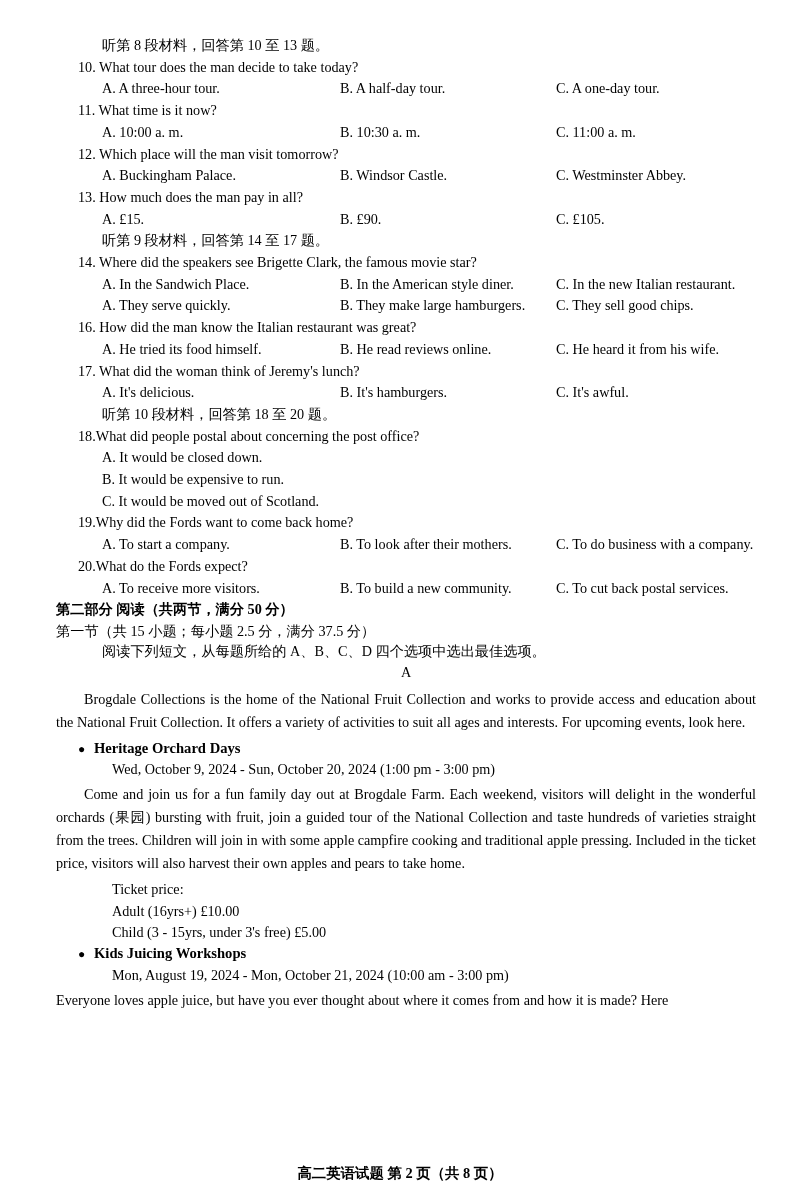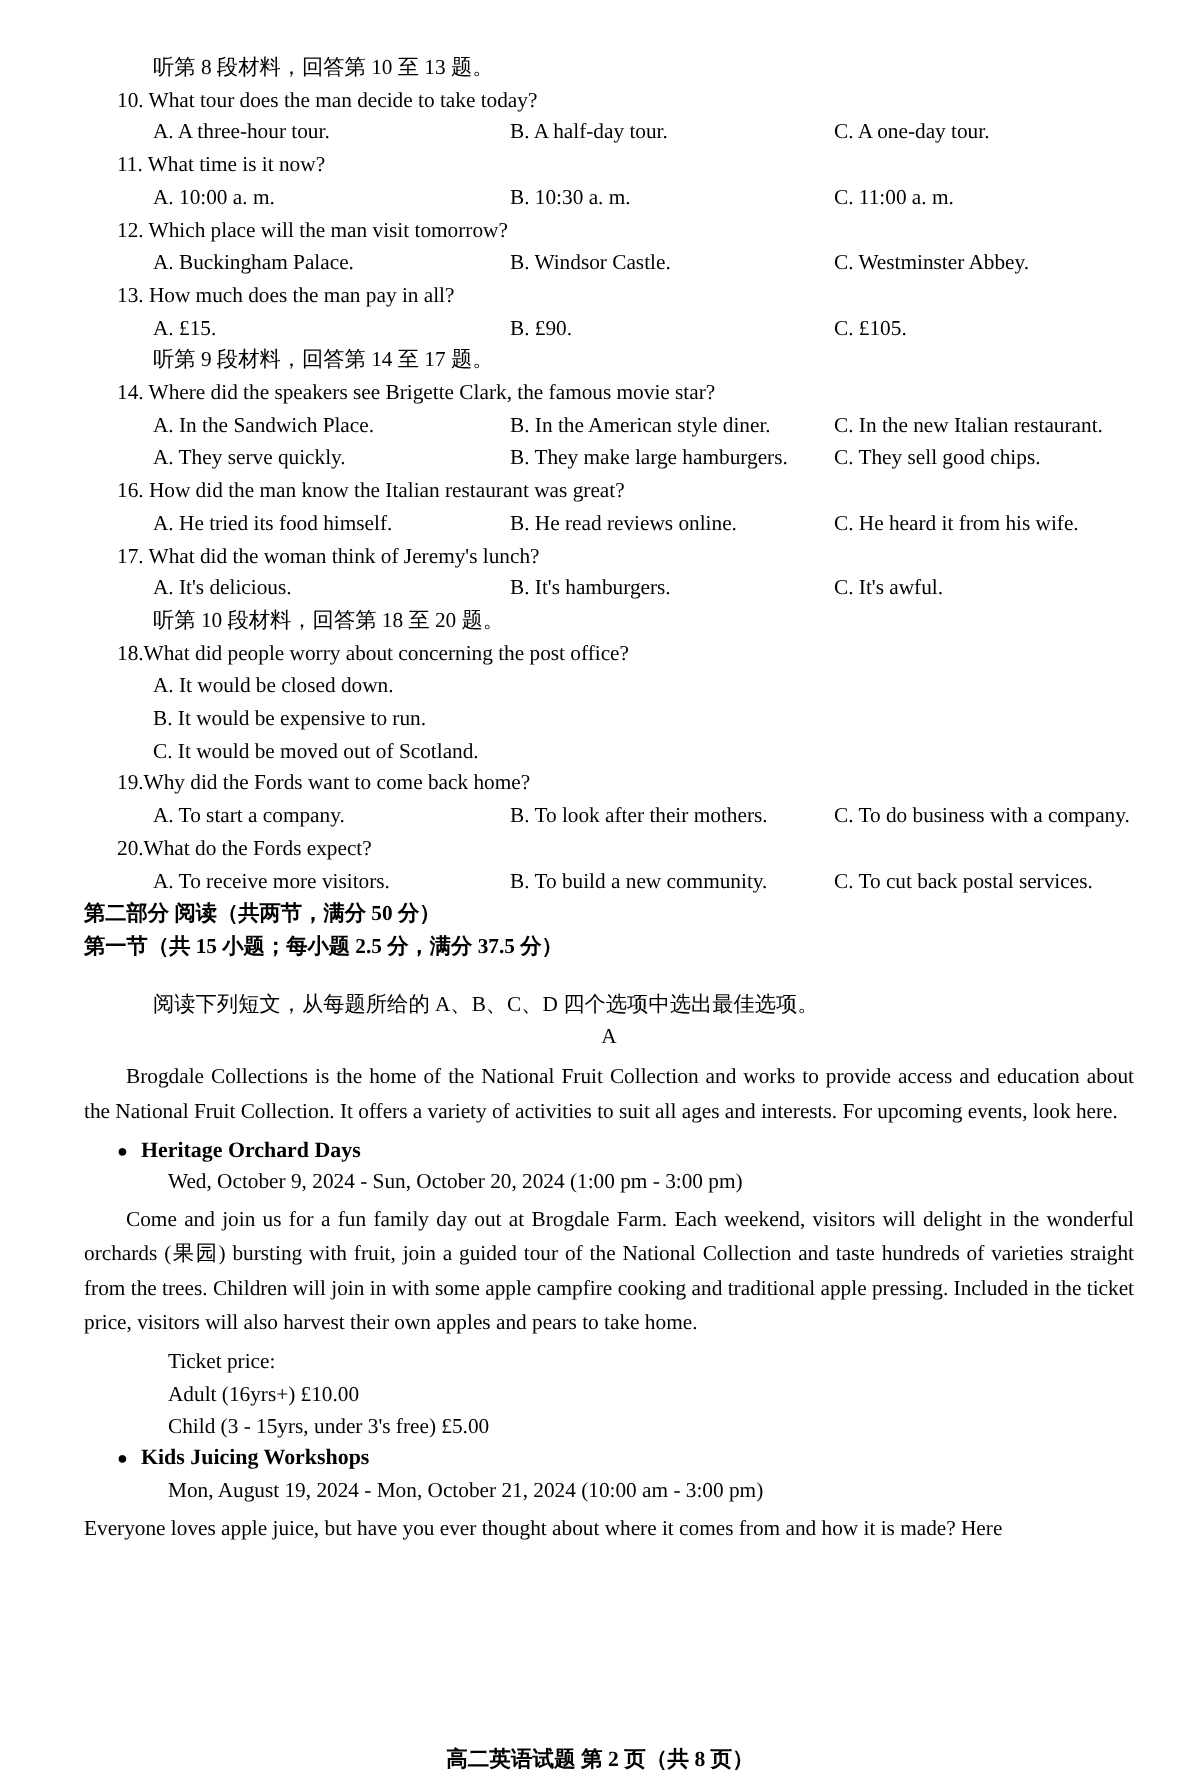--- a/index.html
+++ b/index.html
@@ -35,22 +35,21 @@
     margin: 0 0 7.5px 0;
   }
   .opts .o1 { width: 238px; flex: 0 0 238px; }
   .opts .o2 { width: 216px; flex: 0 0 216px; }
   .opts .o3 { flex: 1 1 auto; }
   .sec-head {
     font-weight: bold;
     margin: 0 0 8px 0;
   }
   .subsec {
-    margin: 0 0 24px 0;
-    font-weight: bold;
+    margin: 0 0 5px 0;
   }
   .center {
     text-align: center;
     margin: 0 0 8px 0;
   }
   .para {
     text-align: justify;
     text-justify: inter-word;
     margin: 0 0 7px 0;
     line-height: 1.62;
@@ -145,21 +144,21 @@
 
   <div class="line qline"><span>17.</span> <span>What did the woman think of Jeremy's lunch?</span></div>
   <div class="opts">
     <span class="o1">A. It's delicious.</span>
     <span class="o2">B. It's hamburgers.</span>
     <span class="o3">C. It's awful.</span>
   </div>
 
   <div class="line indent2 cn">听第 10 段材料，回答第 18 至 20 题。</div>
 
-  <div class="line qline"><span>18.</span><span>What did people worry about concerning the post office?</span></div>
+  <div class="line qline"><span>18.</span><span>What did people postal about concerning the post office?</span></div>
   <div class="line indent2">A. It would be closed down.</div>
   <div class="line indent2">B. It would be expensive to run.</div>
   <div class="line indent2">C. It would be moved out of Scotland.</div>
 
   <div class="line qline"><span>19.</span><span>Why did the Fords want to come back home?</span></div>
   <div class="opts">
     <span class="o1">A. To start a company.</span>
     <span class="o2">B. To look after their mothers.</span>
     <span class="o3">C. To do business with a company.</span>
   </div>

